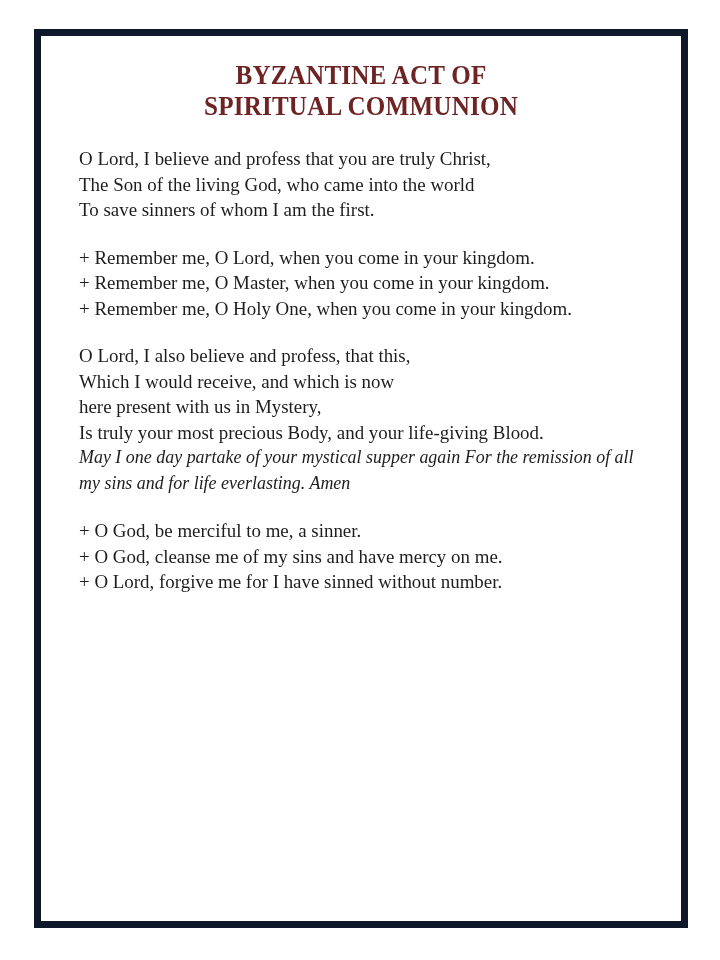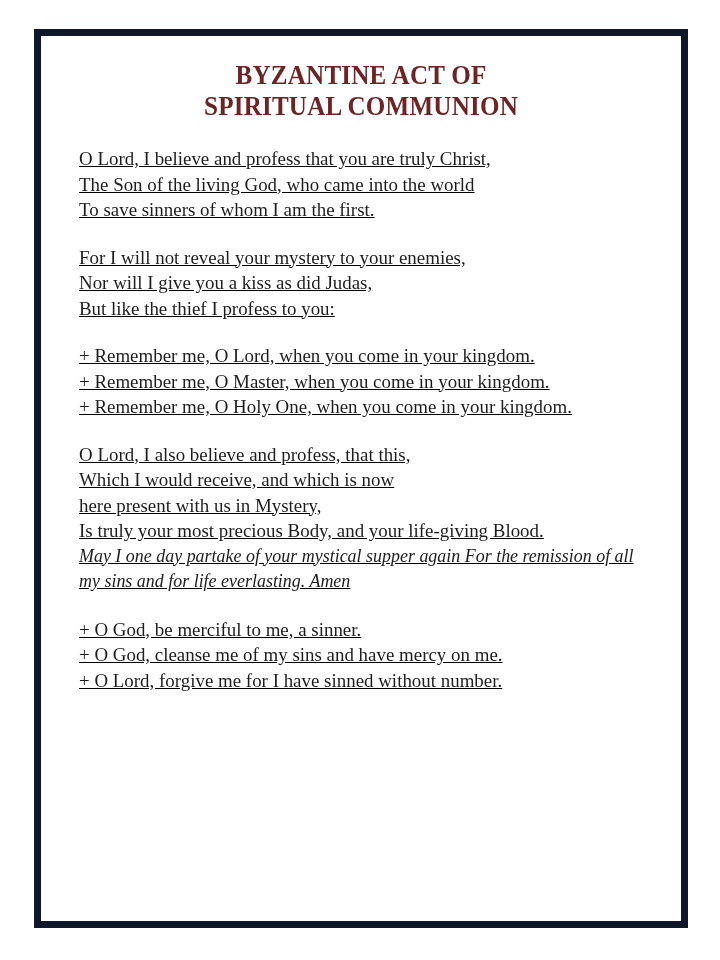--- a/index.html
+++ b/index.html
@@ -48,21 +48,20 @@
     transform: scaleX(0.93);
     transform-origin: center center;
     white-space: nowrap;
   }
 
   
   .body-block {
     margin-top: 24px;
     padding-left: 38px;
     padding-right: 14px;
-    text-decoration: underline;
   }
   .stanza {
     margin: 0 0 22px 0;
   }
   .stanza:last-of-type {
     margin-bottom: 16px;
   }
   .line {
     color: #1d1d1d;
     font-size: 19.5px;
@@ -108,25 +107,20 @@
 
     <div class="body-block">
 
       <div class="stanza">
         <div class="line">O Lord, I believe and profess that you are truly Christ,</div>
         <div class="line">The Son of the living God, who came into the world</div>
         <div class="line">To save sinners of whom I am the first.</div>
       </div>
 
 
-      <div class="stanza">
-        <div class="line">For I will not reveal your mystery to your enemies,</div>
-        <div class="line">Nor will I give you a kiss as did Judas,</div>
-        <div class="line">But like the thief I profess to you:</div>
-      </div>
 
       <div class="stanza">
         <div class="line">+ Remember me, O Lord, when you come in your kingdom.</div>
         <div class="line">+ Remember me, O Master, when you come in your kingdom.</div>
         <div class="line">+ Remember me, O Holy One, when you come in your kingdom.</div>
       </div>
 
       <div class="stanza">
         <div class="line">O Lord, I also believe and profess, that this,</div>
         <div class="line">Which I would receive, and which is now</div>

